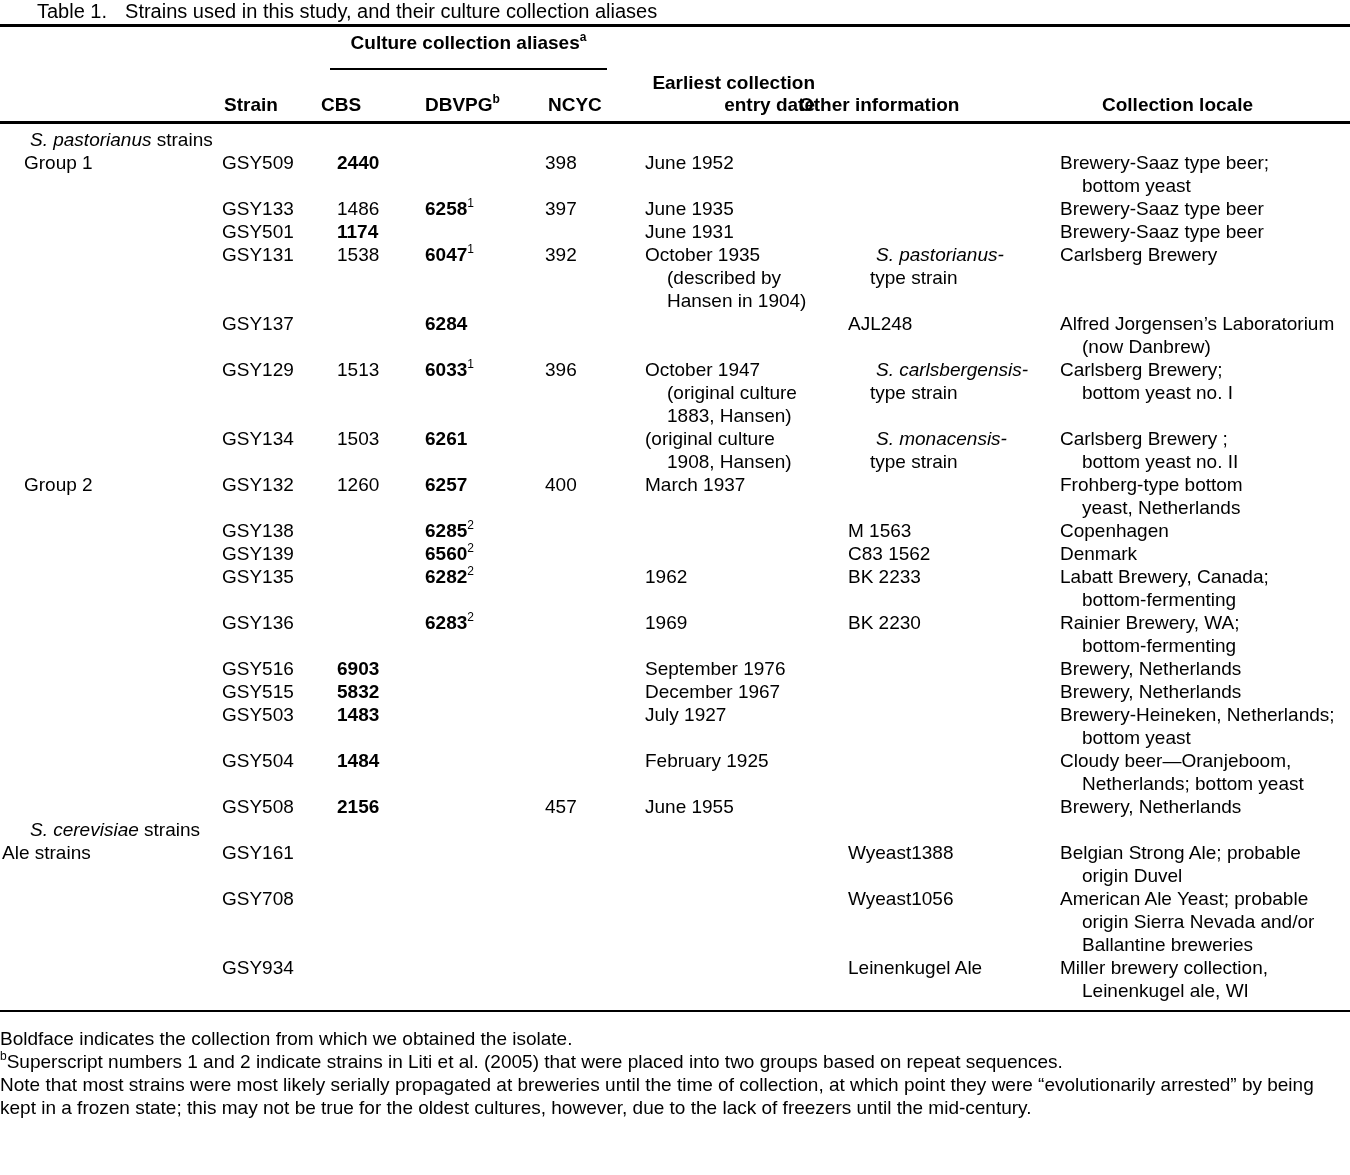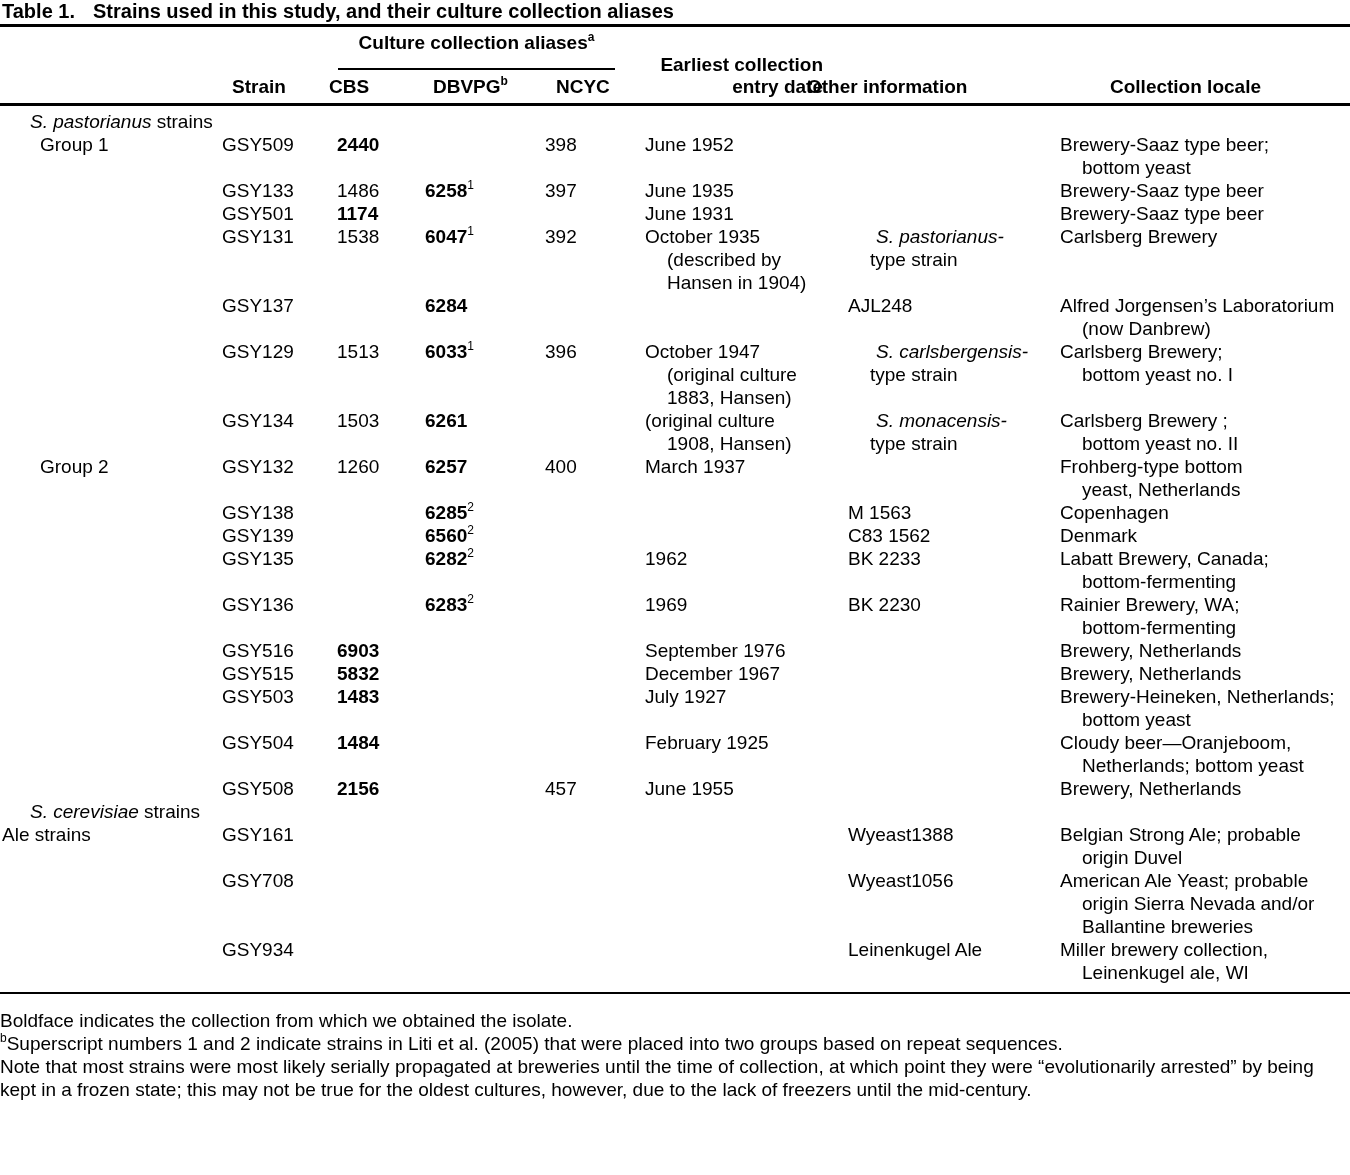--- a/index.html
+++ b/index.html
@@ -5,49 +5,49 @@
   html, body { margin: 0; padding: 0; background: #ffffff; }
   body {
     width: 1350px;
     font-family: "Liberation Sans", sans-serif;
     color: #000000;
     -webkit-font-smoothing: antialiased;
   }
   .page { position: relative; width: 1350px; height: 1175px; overflow: hidden; background: #ffffff; }
 
   
-  .title-row { padding: 1px 0 2px 2px; font-size: 20px; font-weight: 700; line-height: 21px; }
+  .title-row { padding: 1px 0 2px 2px; font-size: 20px; font-weight: 400; line-height: 21px; margin-left: 35px; }
   .title-label { margin-right: 18px; }
 
   
   .rule { background: #000000; width: 1350px; }
   .rule-3 { height: 3px; }
   .rule-2 { height: 2px; margin-top: 8px; }
 
   
-  .thead { position: relative; height: 76px; font-size: 19px; font-weight: 700; margin-left: 8px; }
+  .thead { position: relative; height: 94px; font-size: 19px; font-weight: 700; }
   .thead sup { font-weight: 700; }
   .h-aliases { position: absolute; left: 330px; width: 277px; top: 5px; text-align: center; white-space: nowrap; }
   .h-aliases-rule { position: absolute; left: 330px; width: 277px; top: 41px; height: 2px; background: #000000; }
   .h-bottom { position: absolute; bottom: 5px; white-space: nowrap; }
   .h-strain { left: 224px; }
   .h-cbs    { left: 321px; }
   .h-dbvpg  { left: 425px; }
   .h-ncyc   { left: 548px; }
   .h-date   { left: 625px; width: 190px; text-align: right; line-height: 22px; }
   .h-other  { left: 799px; text-align: center; }
   .h-locale { left: 1060px; width: 235px; text-align: center; }
 
   
   .tbody { font-size: 19px; line-height: 23px; padding-top: 4px; }
   .row { display: grid; grid-template-columns: 222px 115px 88px 120px 100px 203px 212px 290px; }
   .section-row { padding-left: 2px; white-space: nowrap; }
   .cell { white-space: nowrap; }
   .cell .line { white-space: nowrap; }
-  .cell-group.lvl1 { padding-left: 40px; }
+  .cell-group.lvl1 { padding-left: 24px; }
   .cell-group.lvl0 { padding-left: 2px; }
   .ind { padding-left: 22px; }
   .b { font-weight: 700; }
   .i { font-style: italic; margin-left: 28px; }
   sup { font-size: 12px; line-height: 0; position: relative; top: -1px; font-weight: 400; }
 
   
   .footnotes { font-size: 19px; line-height: 23px; padding-top: 15px; }
   .footnotes p { margin: 0; }
   .footnotes sup { font-weight: 400; }

